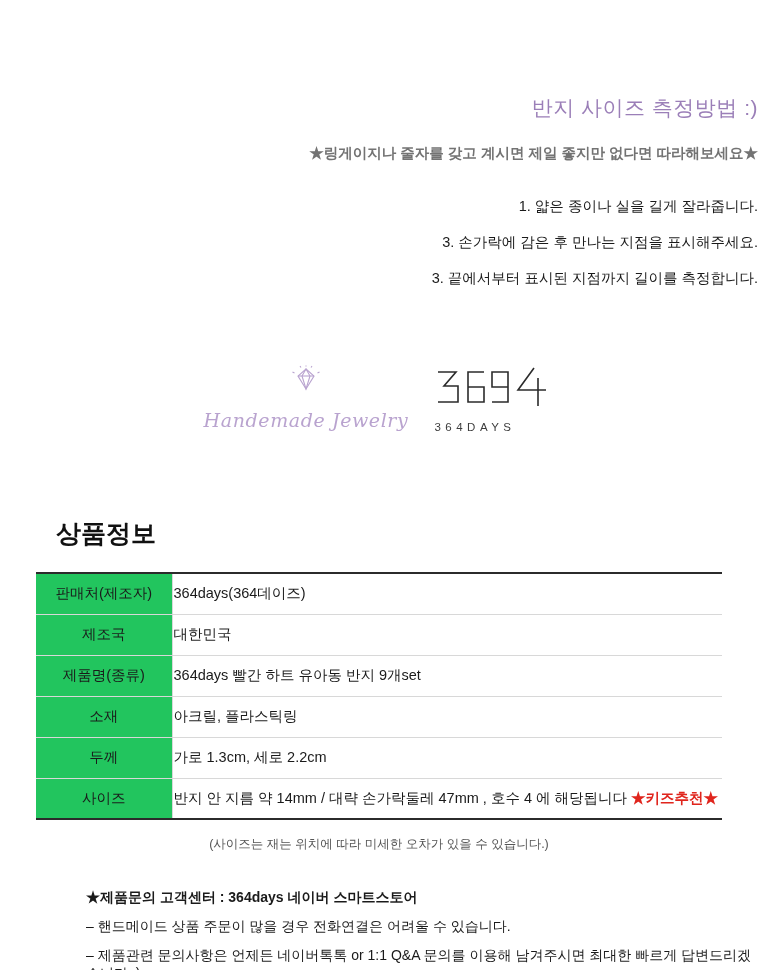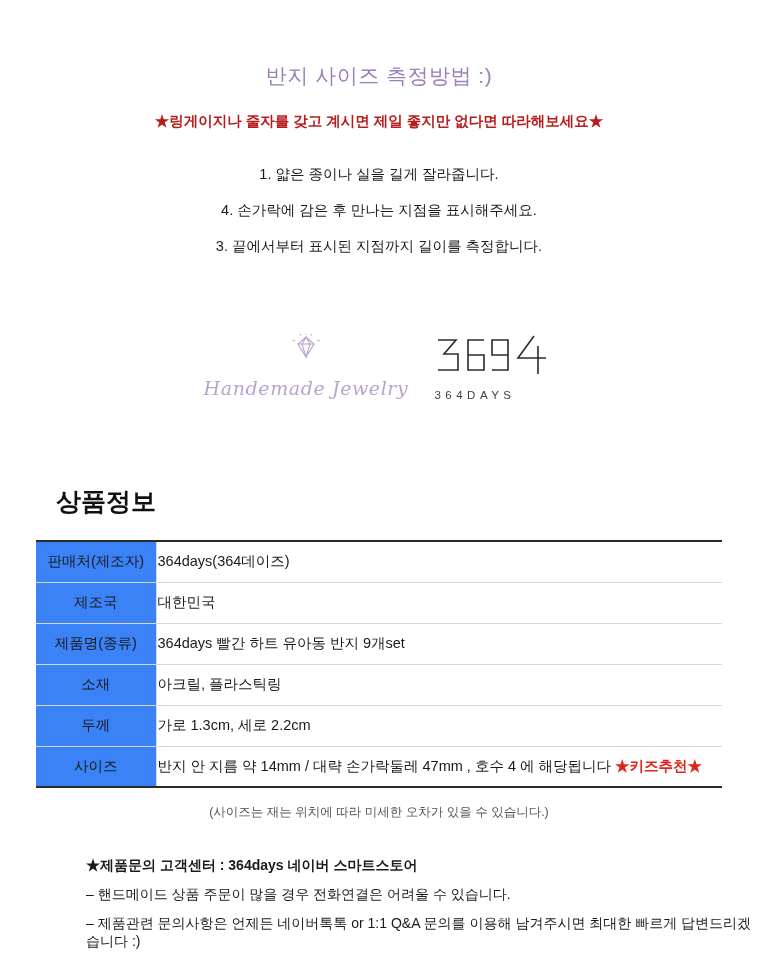--- a/index.html
+++ b/index.html
@@ -12,32 +12,32 @@
     width: 758px;
     height: 970px;
     font-family: "Liberation Sans", sans-serif;
     color: #222;
     position: relative;
     overflow: hidden;
   }
 
   
   .guide {
-    text-align: center;
-    padding-top: 62px;
+    text-align: right;
+    padding-top: 94px;
   }
   .guide-title {
     font-size: 21px;
     color: #9b7fb8;
     letter-spacing: 0.5px;
     margin-bottom: 22px;
   }
   .guide-sub {
     font-size: 14.5px;
-    color: #b91c1c;
+    color: #737373;
     font-weight: bold;
     margin-bottom: 34px;
   }
   .guide-step {
     font-size: 14.5px;
     color: #1a1a1a;
     margin-bottom: 17px;
   }
 
   
@@ -95,22 +95,22 @@
     border-bottom: 2px solid #2b2b2b;
   }
   .info-table tr { height: 41px; }
   .info-table td {
     border-bottom: 1px solid #d8d8d8;
     font-size: 14.5px;
     color: #1a1a1a;
   }
   .info-table tr:last-child td { border-bottom: none; }
   .info-table td.label {
-    width: 120px;
-    background: #3b82f6;
+    width: 136px;
+    background: #22c55e;
     text-align: center;
     border-right: 1px solid #d8d8d8;
   }
   .info-table td.value {
   }
   .hl-red {
     color: #e0251d;
     font-weight: bold;
   }
 
@@ -134,21 +134,21 @@
     font-weight: bold;
   }
 </style>
 </head>
 <body>
 
 <div class="guide">
   <div class="guide-title">반지 사이즈 측정방법 :)</div>
   <div class="guide-sub">★링게이지나 줄자를 갖고 계시면 제일 좋지만 없다면 따라해보세요★</div>
   <div class="guide-step">1. 얇은 종이나 실을 길게 잘라줍니다.</div>
-  <div class="guide-step">4. 손가락에 감은 후 만나는 지점을 표시해주세요.</div>
+  <div class="guide-step">3. 손가락에 감은 후 만나는 지점을 표시해주세요.</div>
   <div class="guide-step">3. 끝에서부터 표시된 지점까지 길이를 측정합니다.</div>
 </div>
 
 <div class="brand">
   <div class="brand-left">
     <span class="diamond-icon">
       <svg width="46" height="34" viewBox="0 0 46 34" aria-hidden="true">
         <g fill="none" stroke="#b9a3cf" stroke-width="1.1">
           <path d="M23 4 L31 11 L23 24 L15 11 Z"></path>
           <path d="M15 11 L31 11"></path>

